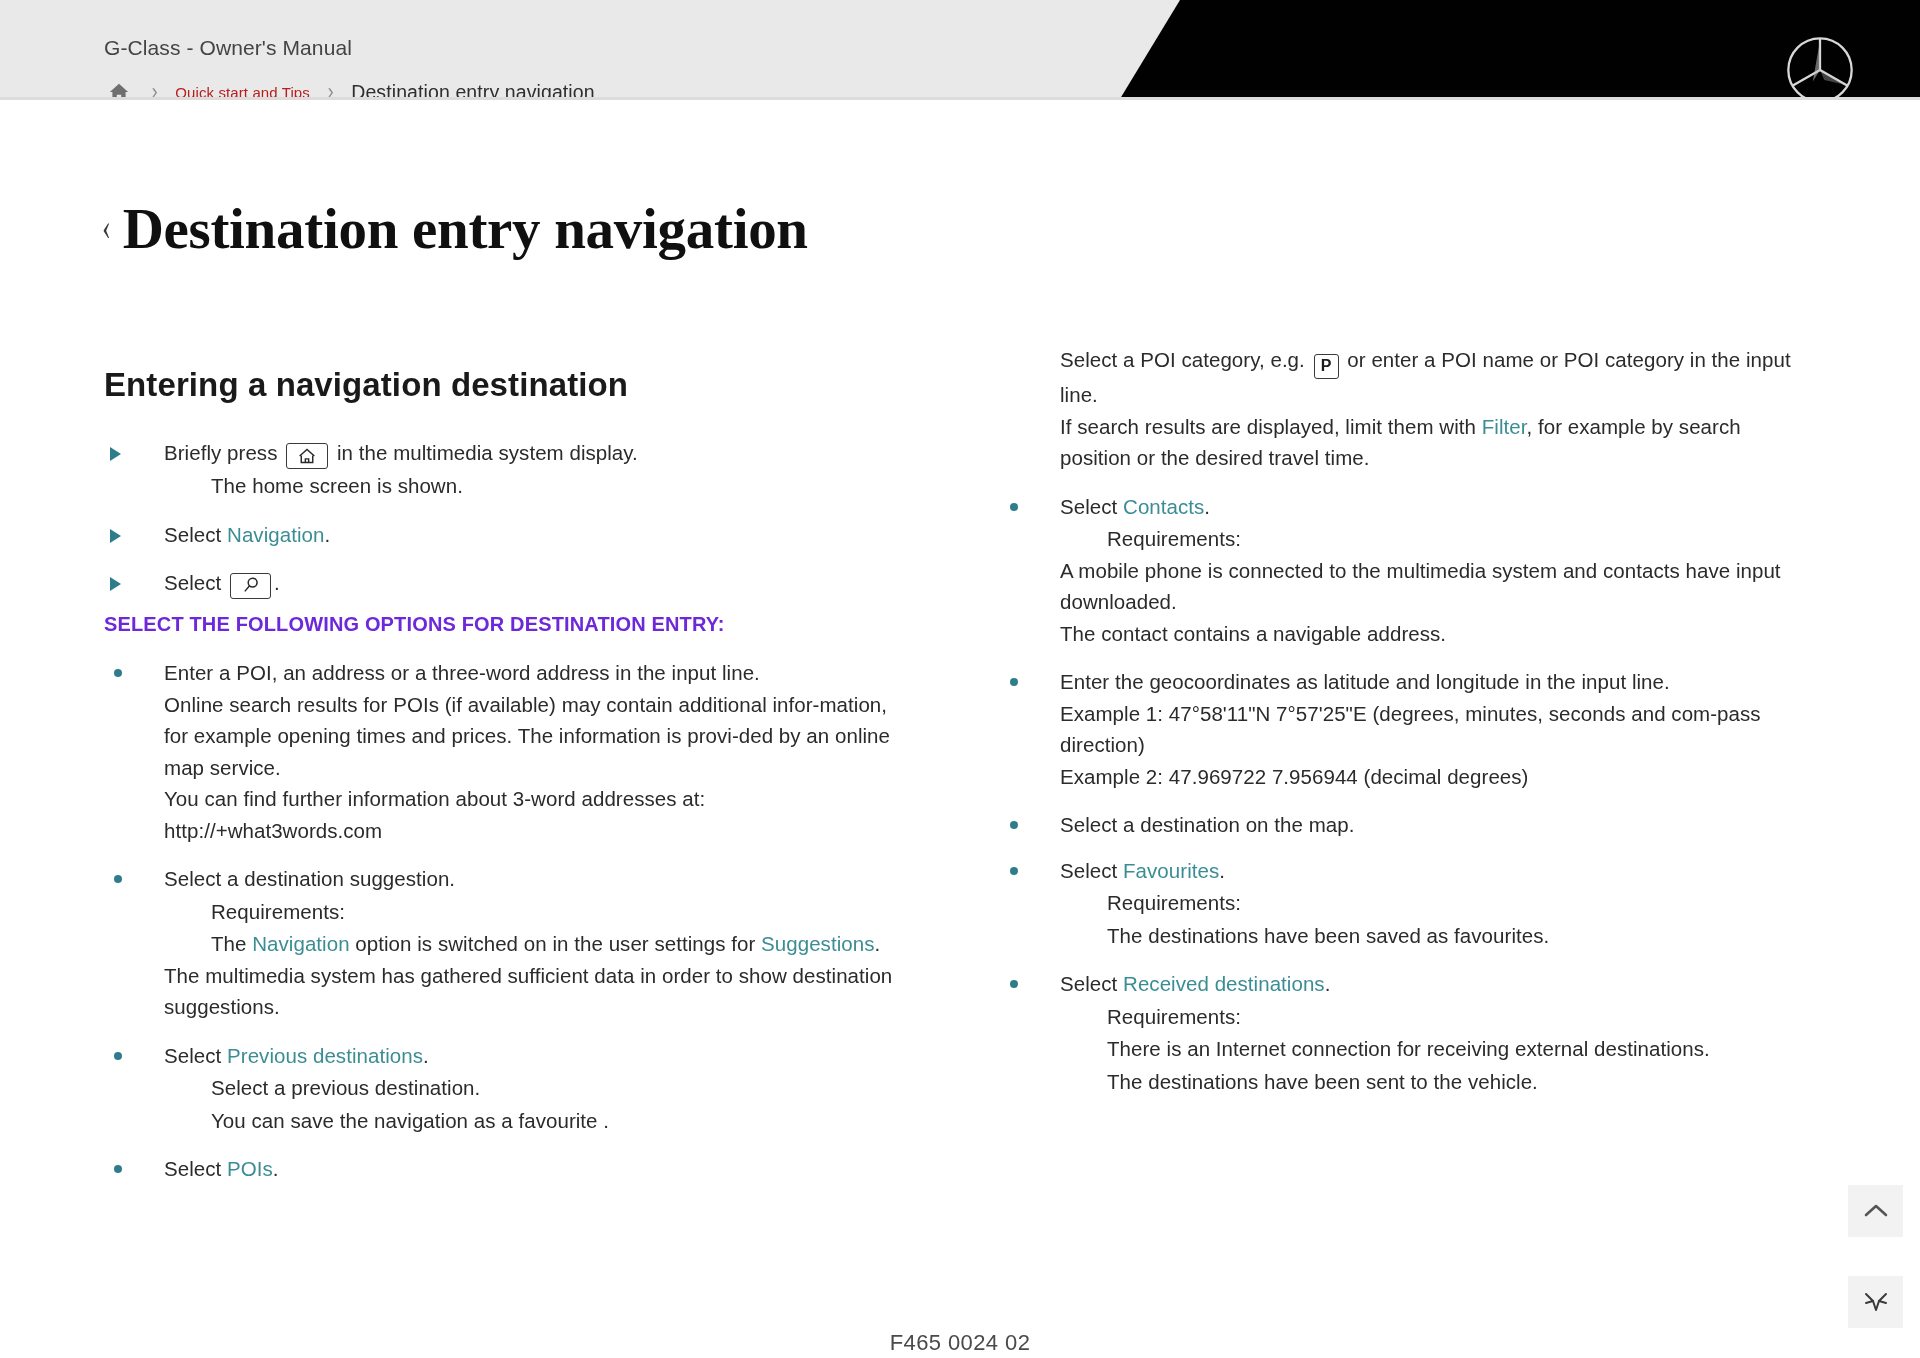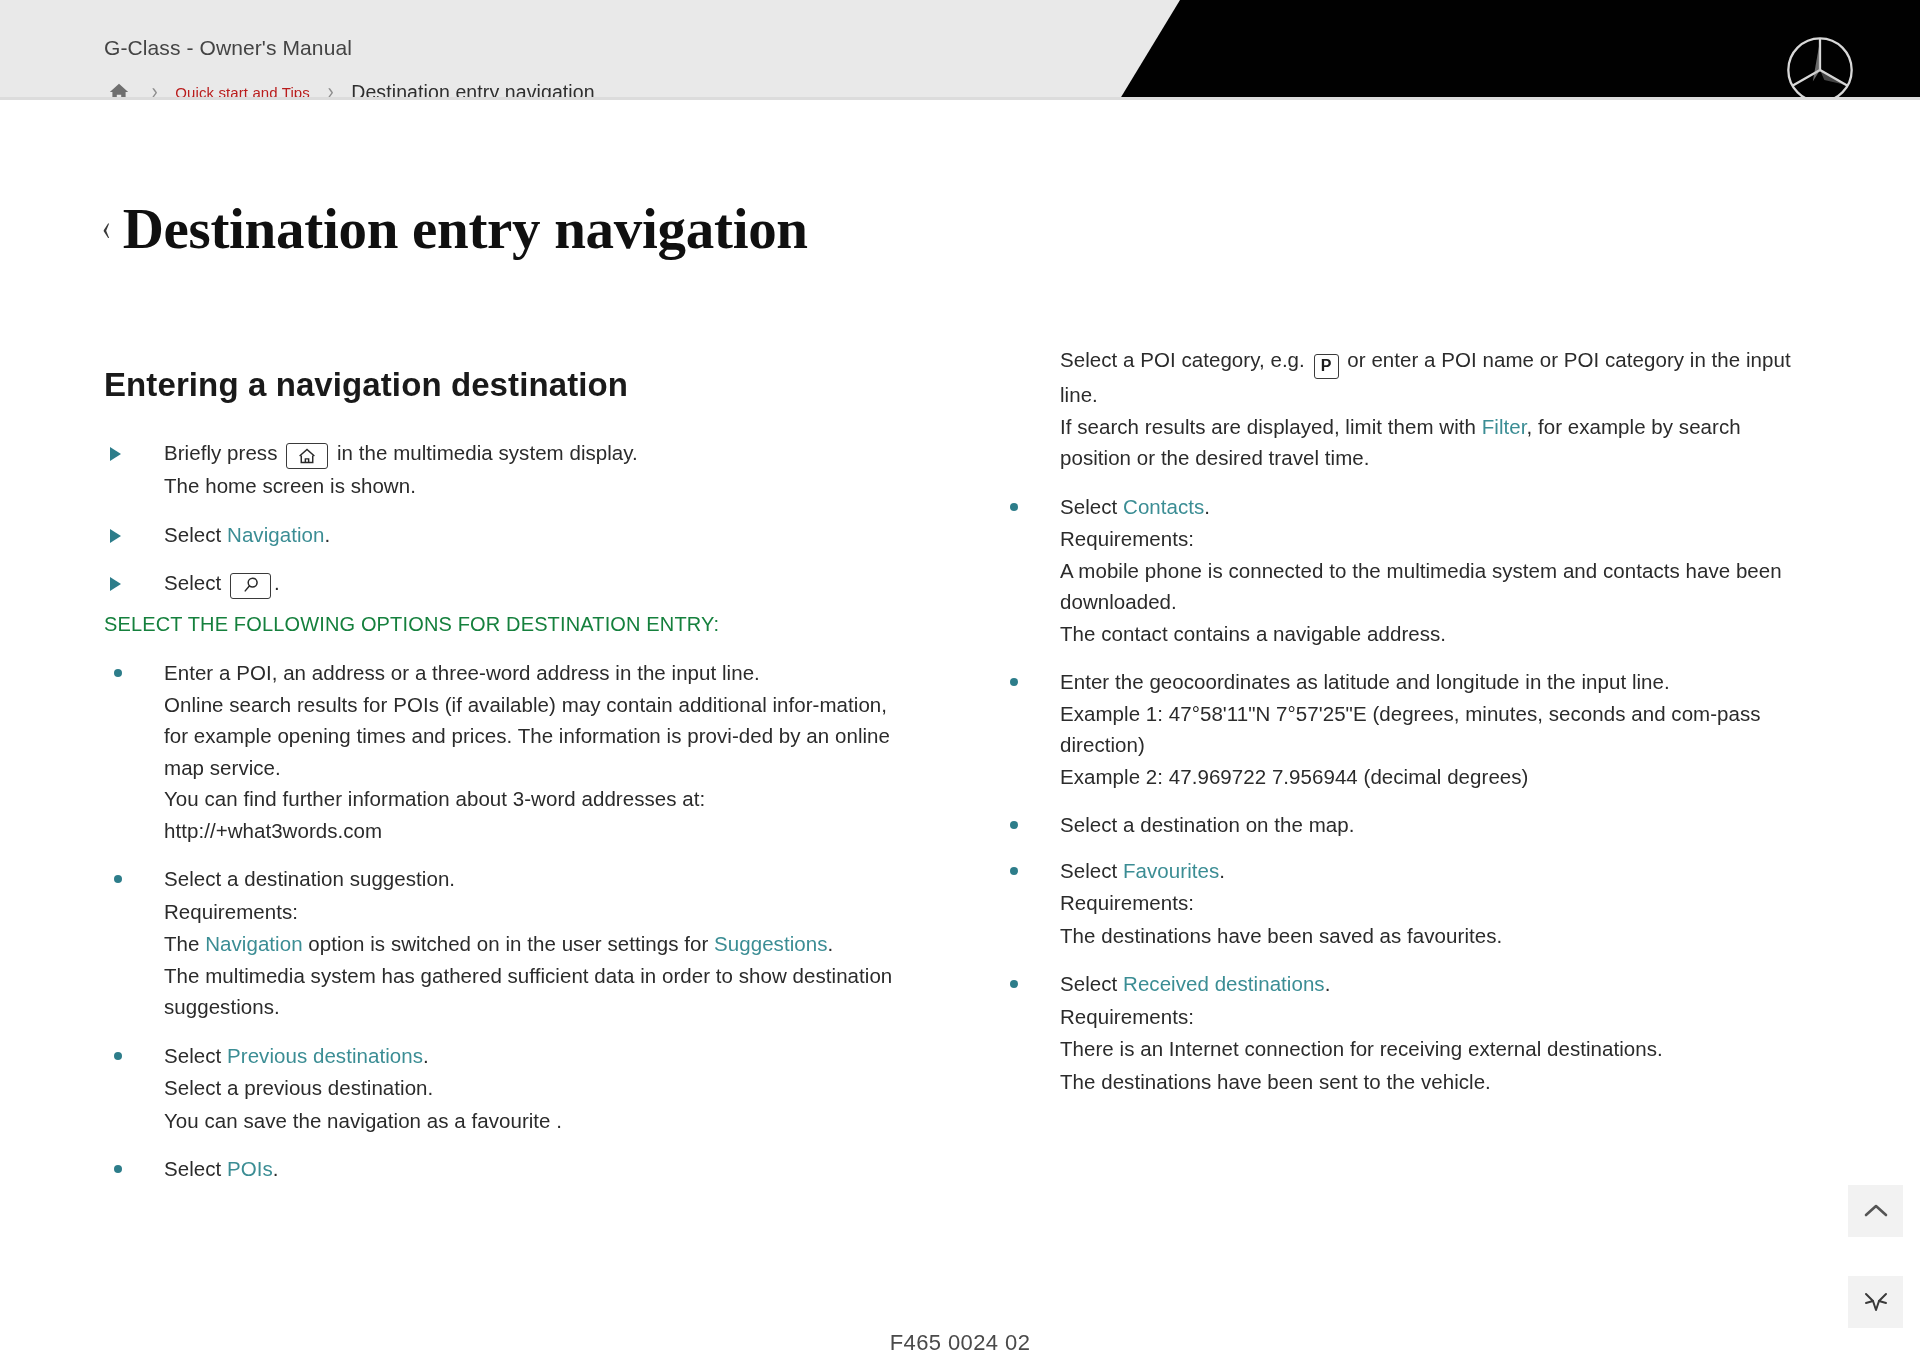--- a/index.html
+++ b/index.html
@@ -151,34 +151,34 @@
     border-radius: 50%;
     background: #2d7d8a;
   }
 
   .line {
     font-size: 20.5px;
     line-height: 31.5px;
     color: #2b2b2b;
     letter-spacing: .05px;
   }
-  .line + .line { margin-top: 1px; }
+  .line + .line { margin-top: 1px; margin-left: 47px; }
   .para {
     font-size: 20.5px;
     line-height: 31.5px;
     color: #2b2b2b;
     letter-spacing: .05px;
   }
 
   .link { color: #3b8d94; }
 
   .caps-heading {
     font-size: 20px;
-    font-weight: normal;
-    color: #15803d;
+    font-weight: bold;
+    color: #6d28d9;
     letter-spacing: .15px;
     margin: 3px 0 21px 0;
   }
 
   
   .icon-box {
     display: inline-block;
     vertical-align: -5px;
     border: 1.6px solid #3a3a3a;
     border-radius: 3px;
@@ -347,21 +347,21 @@
         <span class="icon-box park">P</span>
         <span>or enter a POI name or POI category in the input line.</span>
       </div>
       <div class="para"><span>If search results are displayed, limit them with </span><span class="link">Filter</span><span>, for example by search position or the desired travel time.</span></div>
     </div>
 
     <div class="item">
       <span class="bullet-dot"></span>
       <div class="line"><span>Select </span><span class="link">Contacts</span><span>.</span></div>
       <div class="line">Requirements:</div>
-      <div class="para">A mobile phone is connected to the multimedia system and contacts have been downloaded.</div>
+      <div class="para">A mobile phone is connected to the multimedia system and contacts have input downloaded.</div>
       <div class="line">The contact contains a navigable address.</div>
     </div>
 
     <div class="item">
       <span class="bullet-dot"></span>
       <div class="line">Enter the geocoordinates as latitude and longitude in the input line.</div>
       <div class="para">Example 1: 47°58'11"N 7°57'25"E (degrees, minutes, seconds and com-pass direction)</div>
       <div class="line">Example 2: 47.969722 7.956944 (decimal degrees)</div>
     </div>
 

